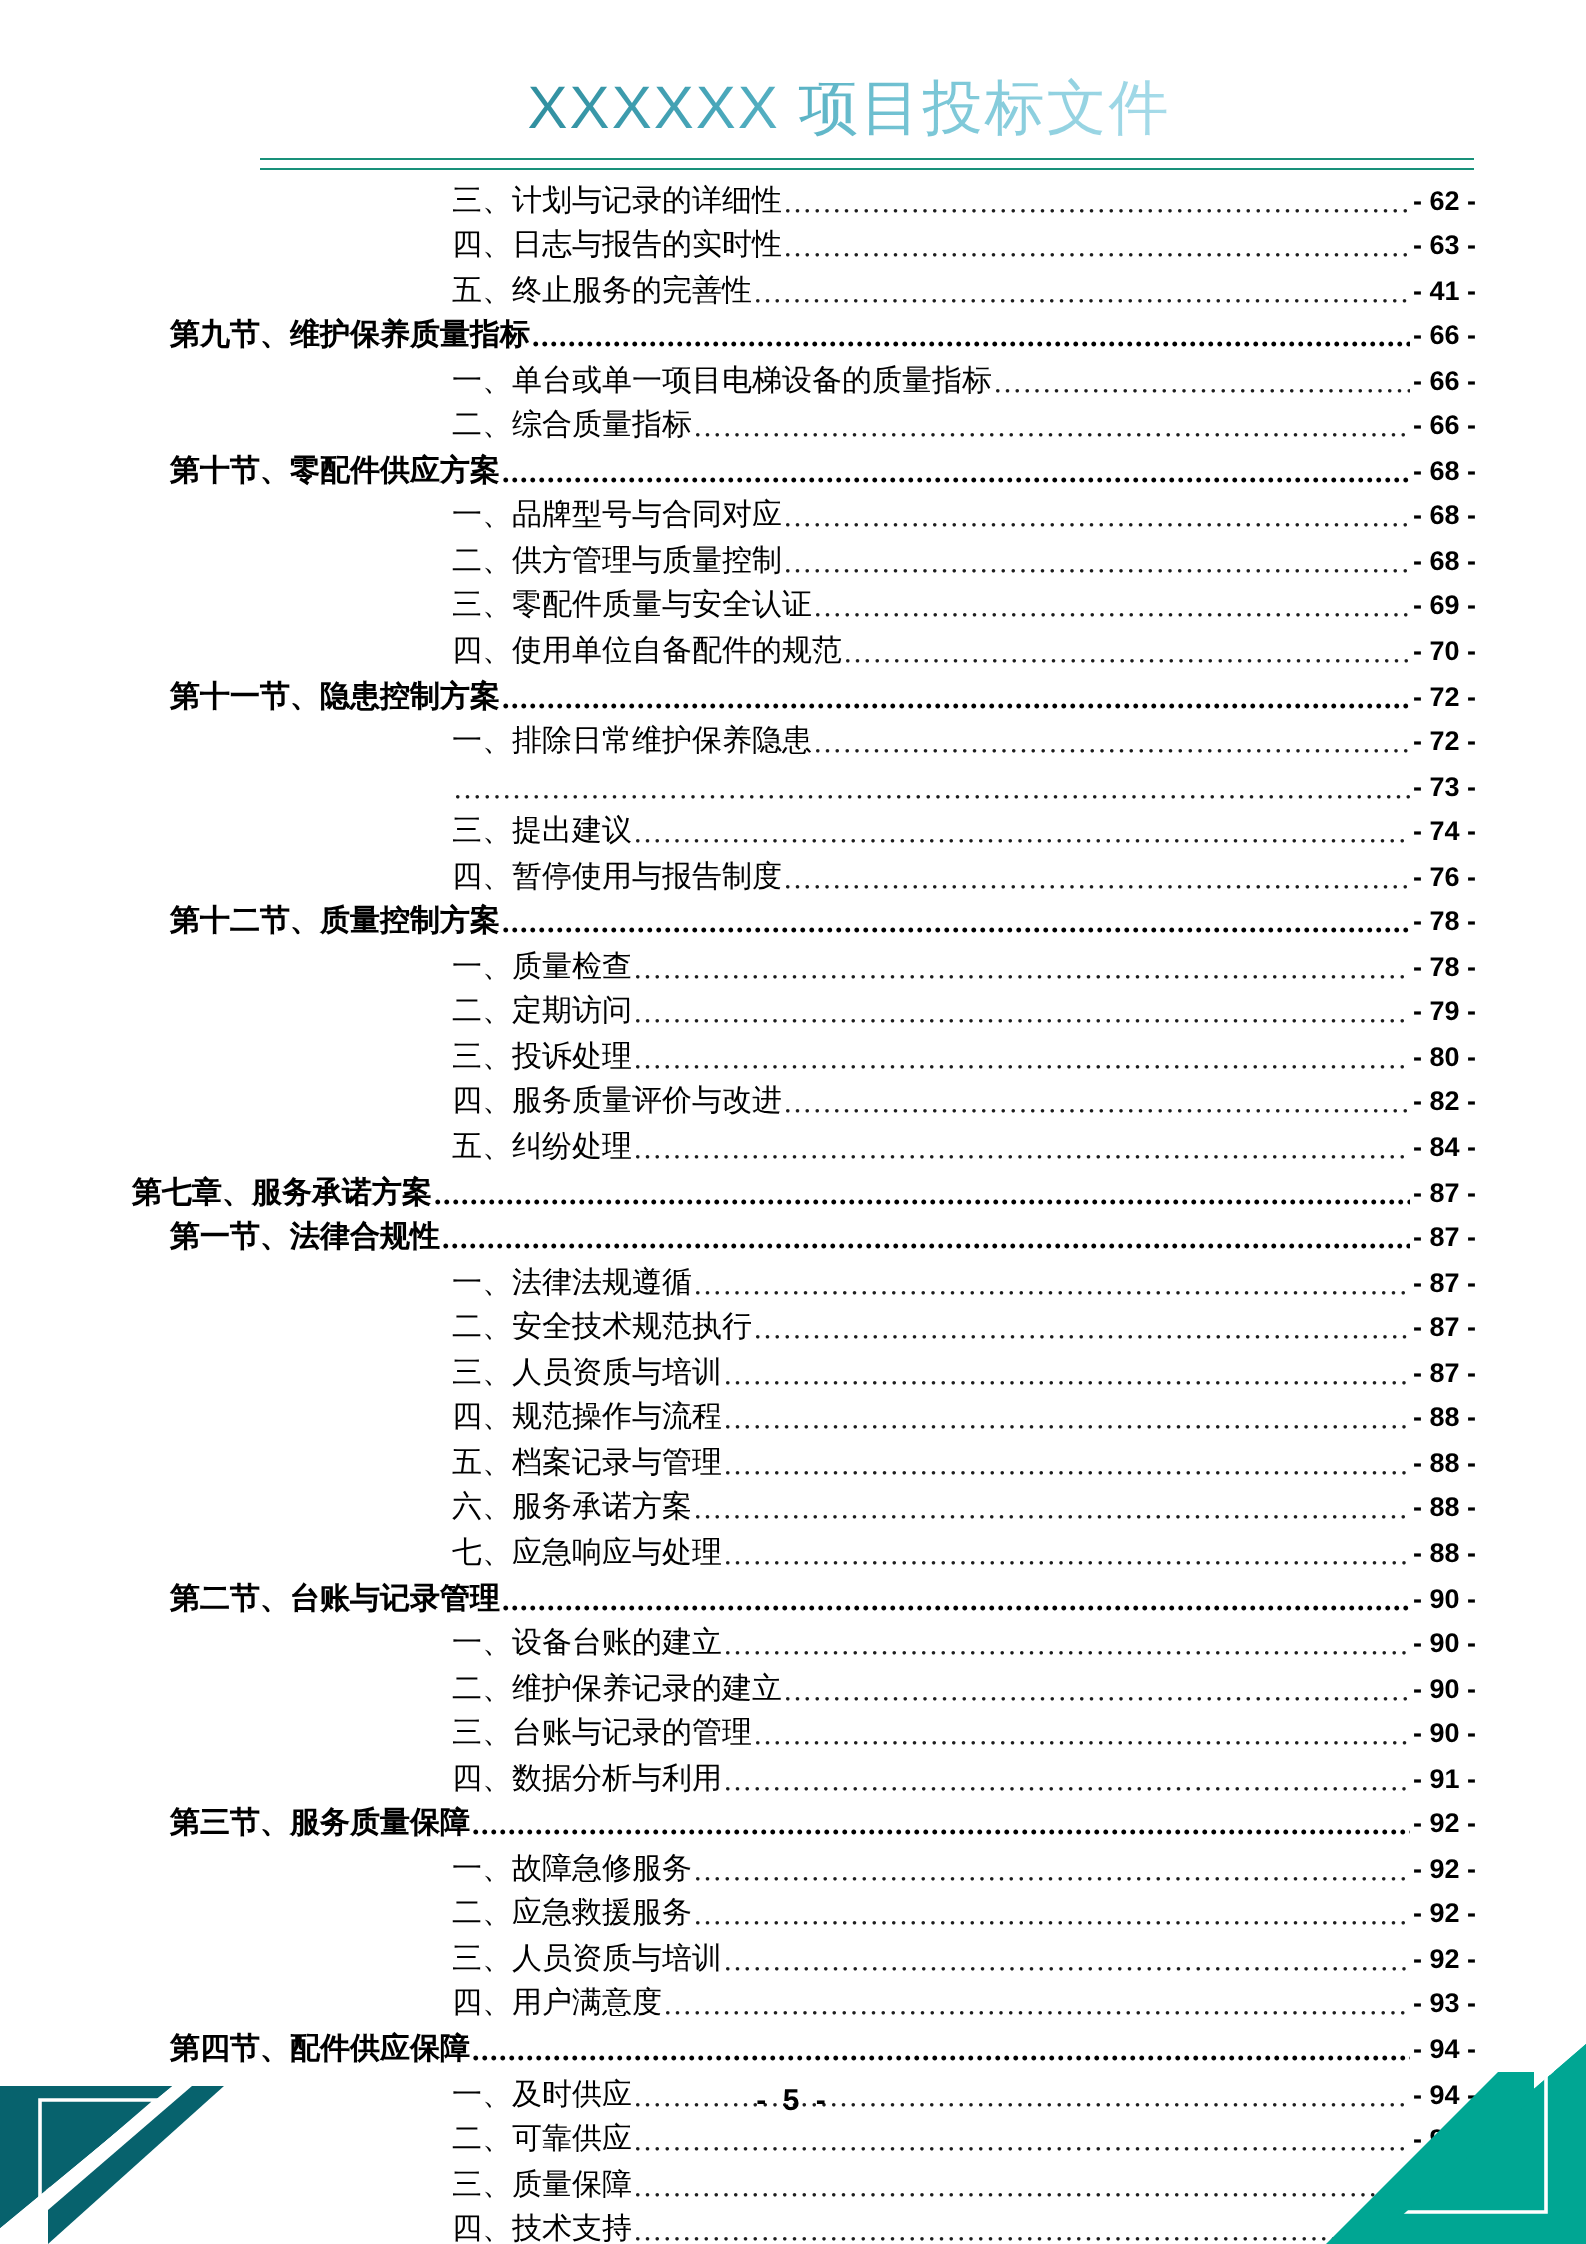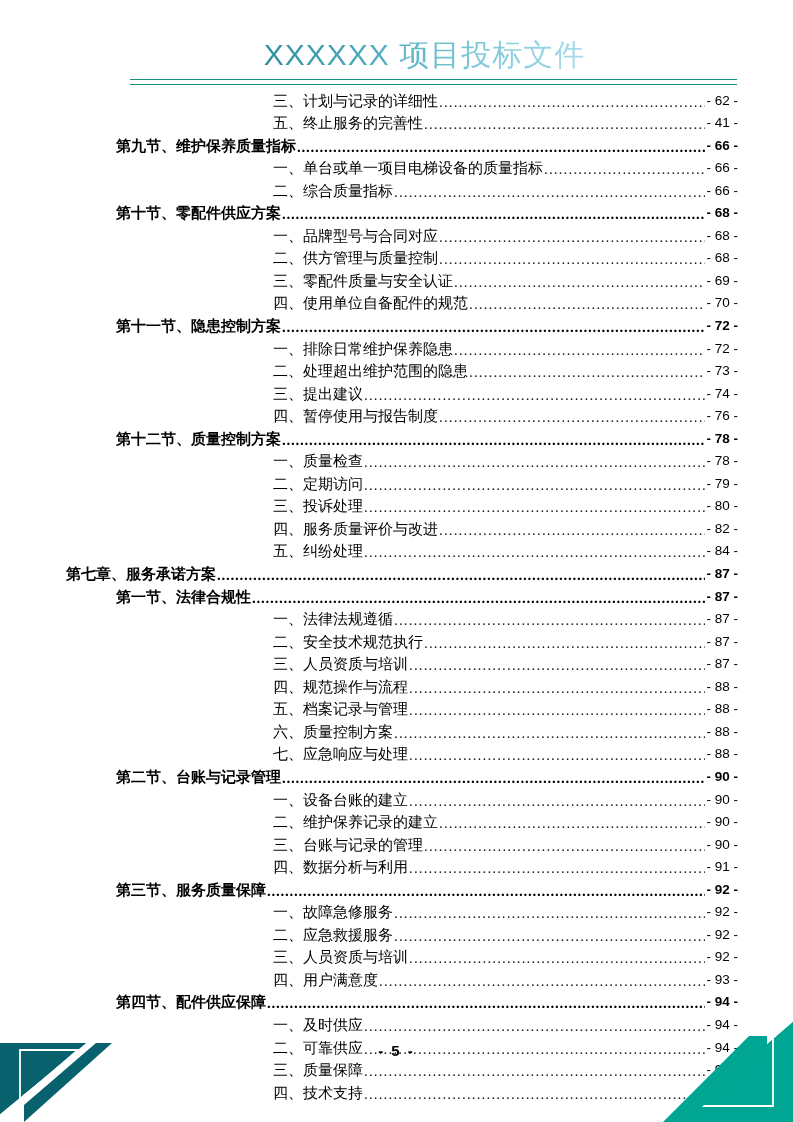--- a/index.html
+++ b/index.html
@@ -101,26 +101,27 @@
     letter-spacing: 1.15px;
     font-size: 15px;
     color: #1c1c1c;
     white-space: nowrap;
   }
   .toc-row .pageno {
     flex: 0 0 auto;
     text-align: right;
     font-family: "Liberation Sans", "DejaVu Sans", sans-serif;
     font-size: 13.5px;
+    font-weight: bold;
   }
 
   
   .lvl-chapter { padding-left: 66px; font-weight: bold; }
-  .lvl-section { padding-left: 116px; font-weight: bold; }
-  .lvl-item    { padding-left: 226px; font-weight: normal; margin-left: 47px; }
+  .lvl-section { padding-left: 85px; font-weight: bold; }
+  .lvl-item    { padding-left: 226px; font-weight: normal; }
 
   .lvl-chapter .leader::before,
   .lvl-section .leader::before { font-weight: bold; letter-spacing: 0.75px; color: #000; }
   .lvl-chapter .pageno,
   .lvl-section .pageno { font-weight: bold; }
 
   
   .page-footer {
     position: absolute;
     top: 1042px;
@@ -164,20 +165,25 @@
   <div class="header-rule" style="border-top-color: rgb(25, 145, 122); border-bottom-color: rgb(25, 145, 122);"></div>
 </div>
 
 <div class="toc" id="toc-list">
     <div class="toc-row lvl-item">
       <span class="label">三、计划与记录的详细性</span>
       <span class="leader"></span>
       <span class="pageno">- 62 -</span>
     </div>
     <div class="toc-row lvl-item">
+      <span class="label">四、日志与报告的实时性</span>
+      <span class="leader"></span>
+      <span class="pageno">- 63 -</span>
+    </div>
+    <div class="toc-row lvl-item">
       <span class="label">五、终止服务的完善性</span>
       <span class="leader"></span>
       <span class="pageno">- 41 -</span>
     </div>
     <div class="toc-row lvl-section">
       <span class="label">第九节、维护保养质量指标</span>
       <span class="leader"></span>
       <span class="pageno">- 66 -</span>
     </div>
     <div class="toc-row lvl-item">
@@ -219,21 +225,20 @@
       <span class="label">第十一节、隐患控制方案</span>
       <span class="leader"></span>
       <span class="pageno">- 72 -</span>
     </div>
     <div class="toc-row lvl-item">
       <span class="label">一、排除日常维护保养隐患</span>
       <span class="leader"></span>
       <span class="pageno">- 72 -</span>
     </div>
     <div class="toc-row lvl-item">
-      <span class="label">二、处理超出维护范围的隐患</span>
       <span class="leader"></span>
       <span class="pageno">- 73 -</span>
     </div>
     <div class="toc-row lvl-item">
       <span class="label">三、提出建议</span>
       <span class="leader"></span>
       <span class="pageno">- 74 -</span>
     </div>
     <div class="toc-row lvl-item">
       <span class="label">四、暂停使用与报告制度</span>
@@ -299,21 +304,21 @@
       <span class="label">四、规范操作与流程</span>
       <span class="leader"></span>
       <span class="pageno">- 88 -</span>
     </div>
     <div class="toc-row lvl-item">
       <span class="label">五、档案记录与管理</span>
       <span class="leader"></span>
       <span class="pageno">- 88 -</span>
     </div>
     <div class="toc-row lvl-item">
-      <span class="label">六、质量控制方案</span>
+      <span class="label">六、服务承诺方案</span>
       <span class="leader"></span>
       <span class="pageno">- 88 -</span>
     </div>
     <div class="toc-row lvl-item">
       <span class="label">七、应急响应与处理</span>
       <span class="leader"></span>
       <span class="pageno">- 88 -</span>
     </div>
     <div class="toc-row lvl-section">
       <span class="label">第二节、台账与记录管理</span>

